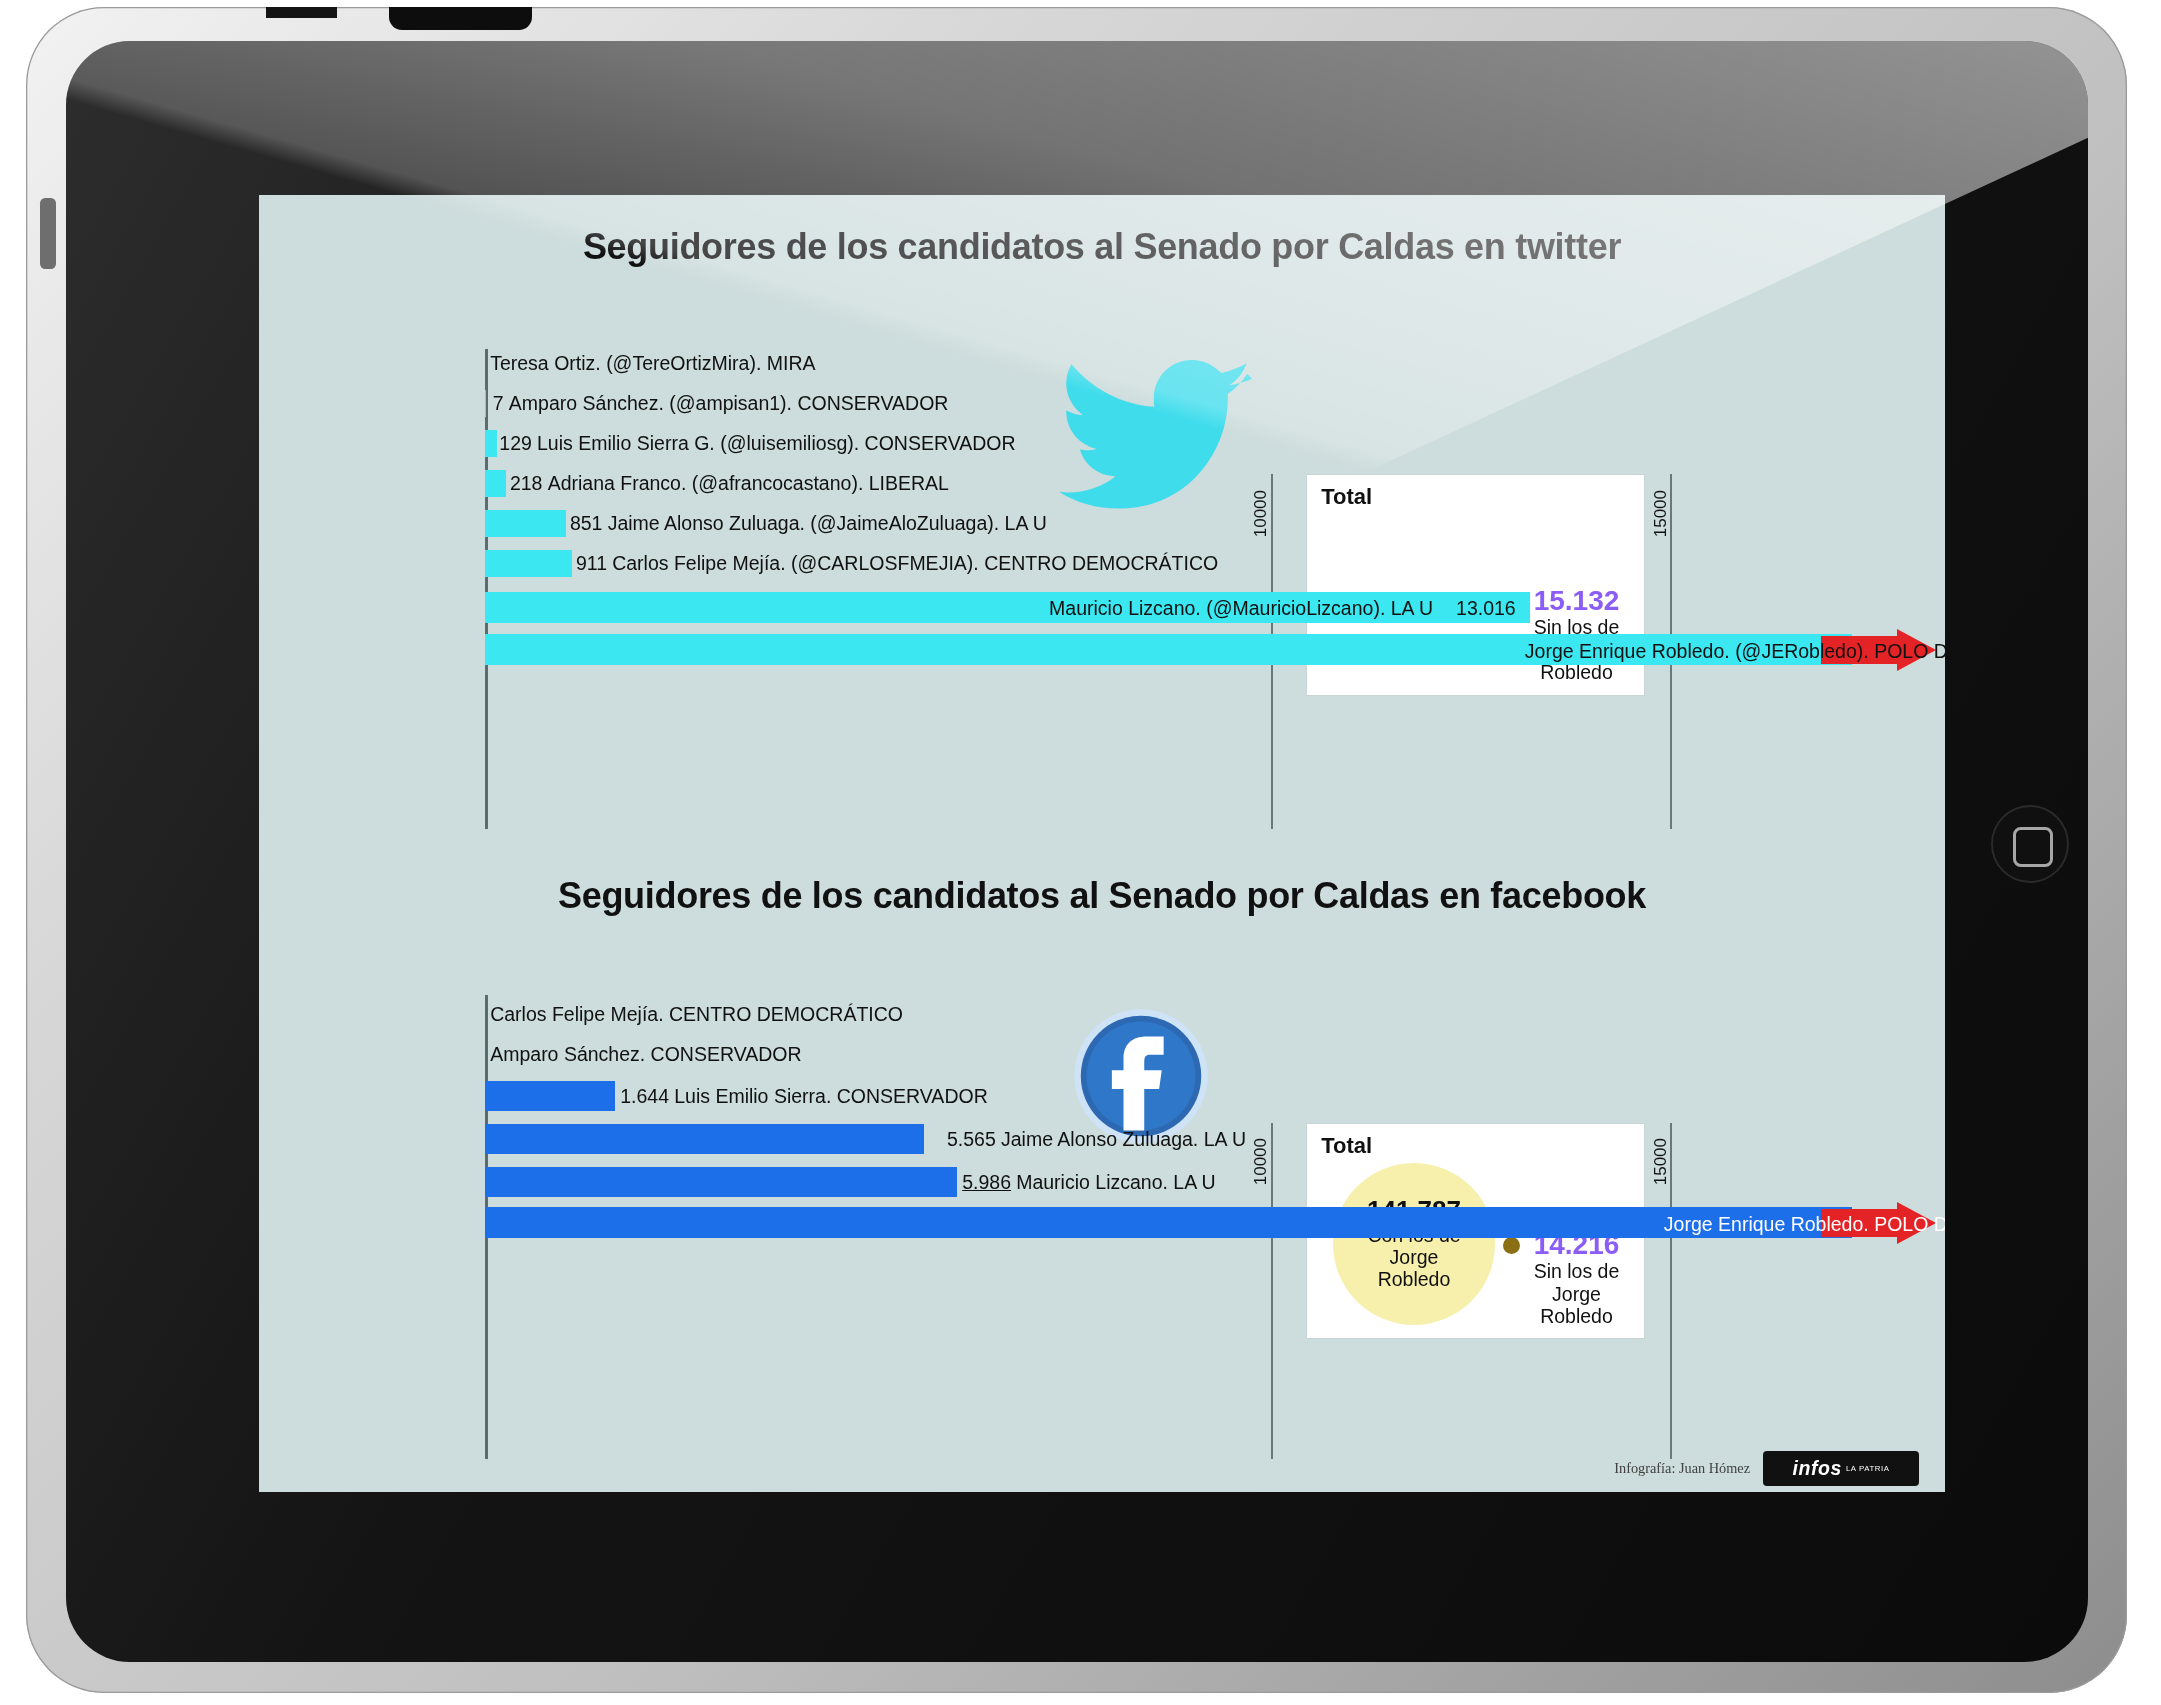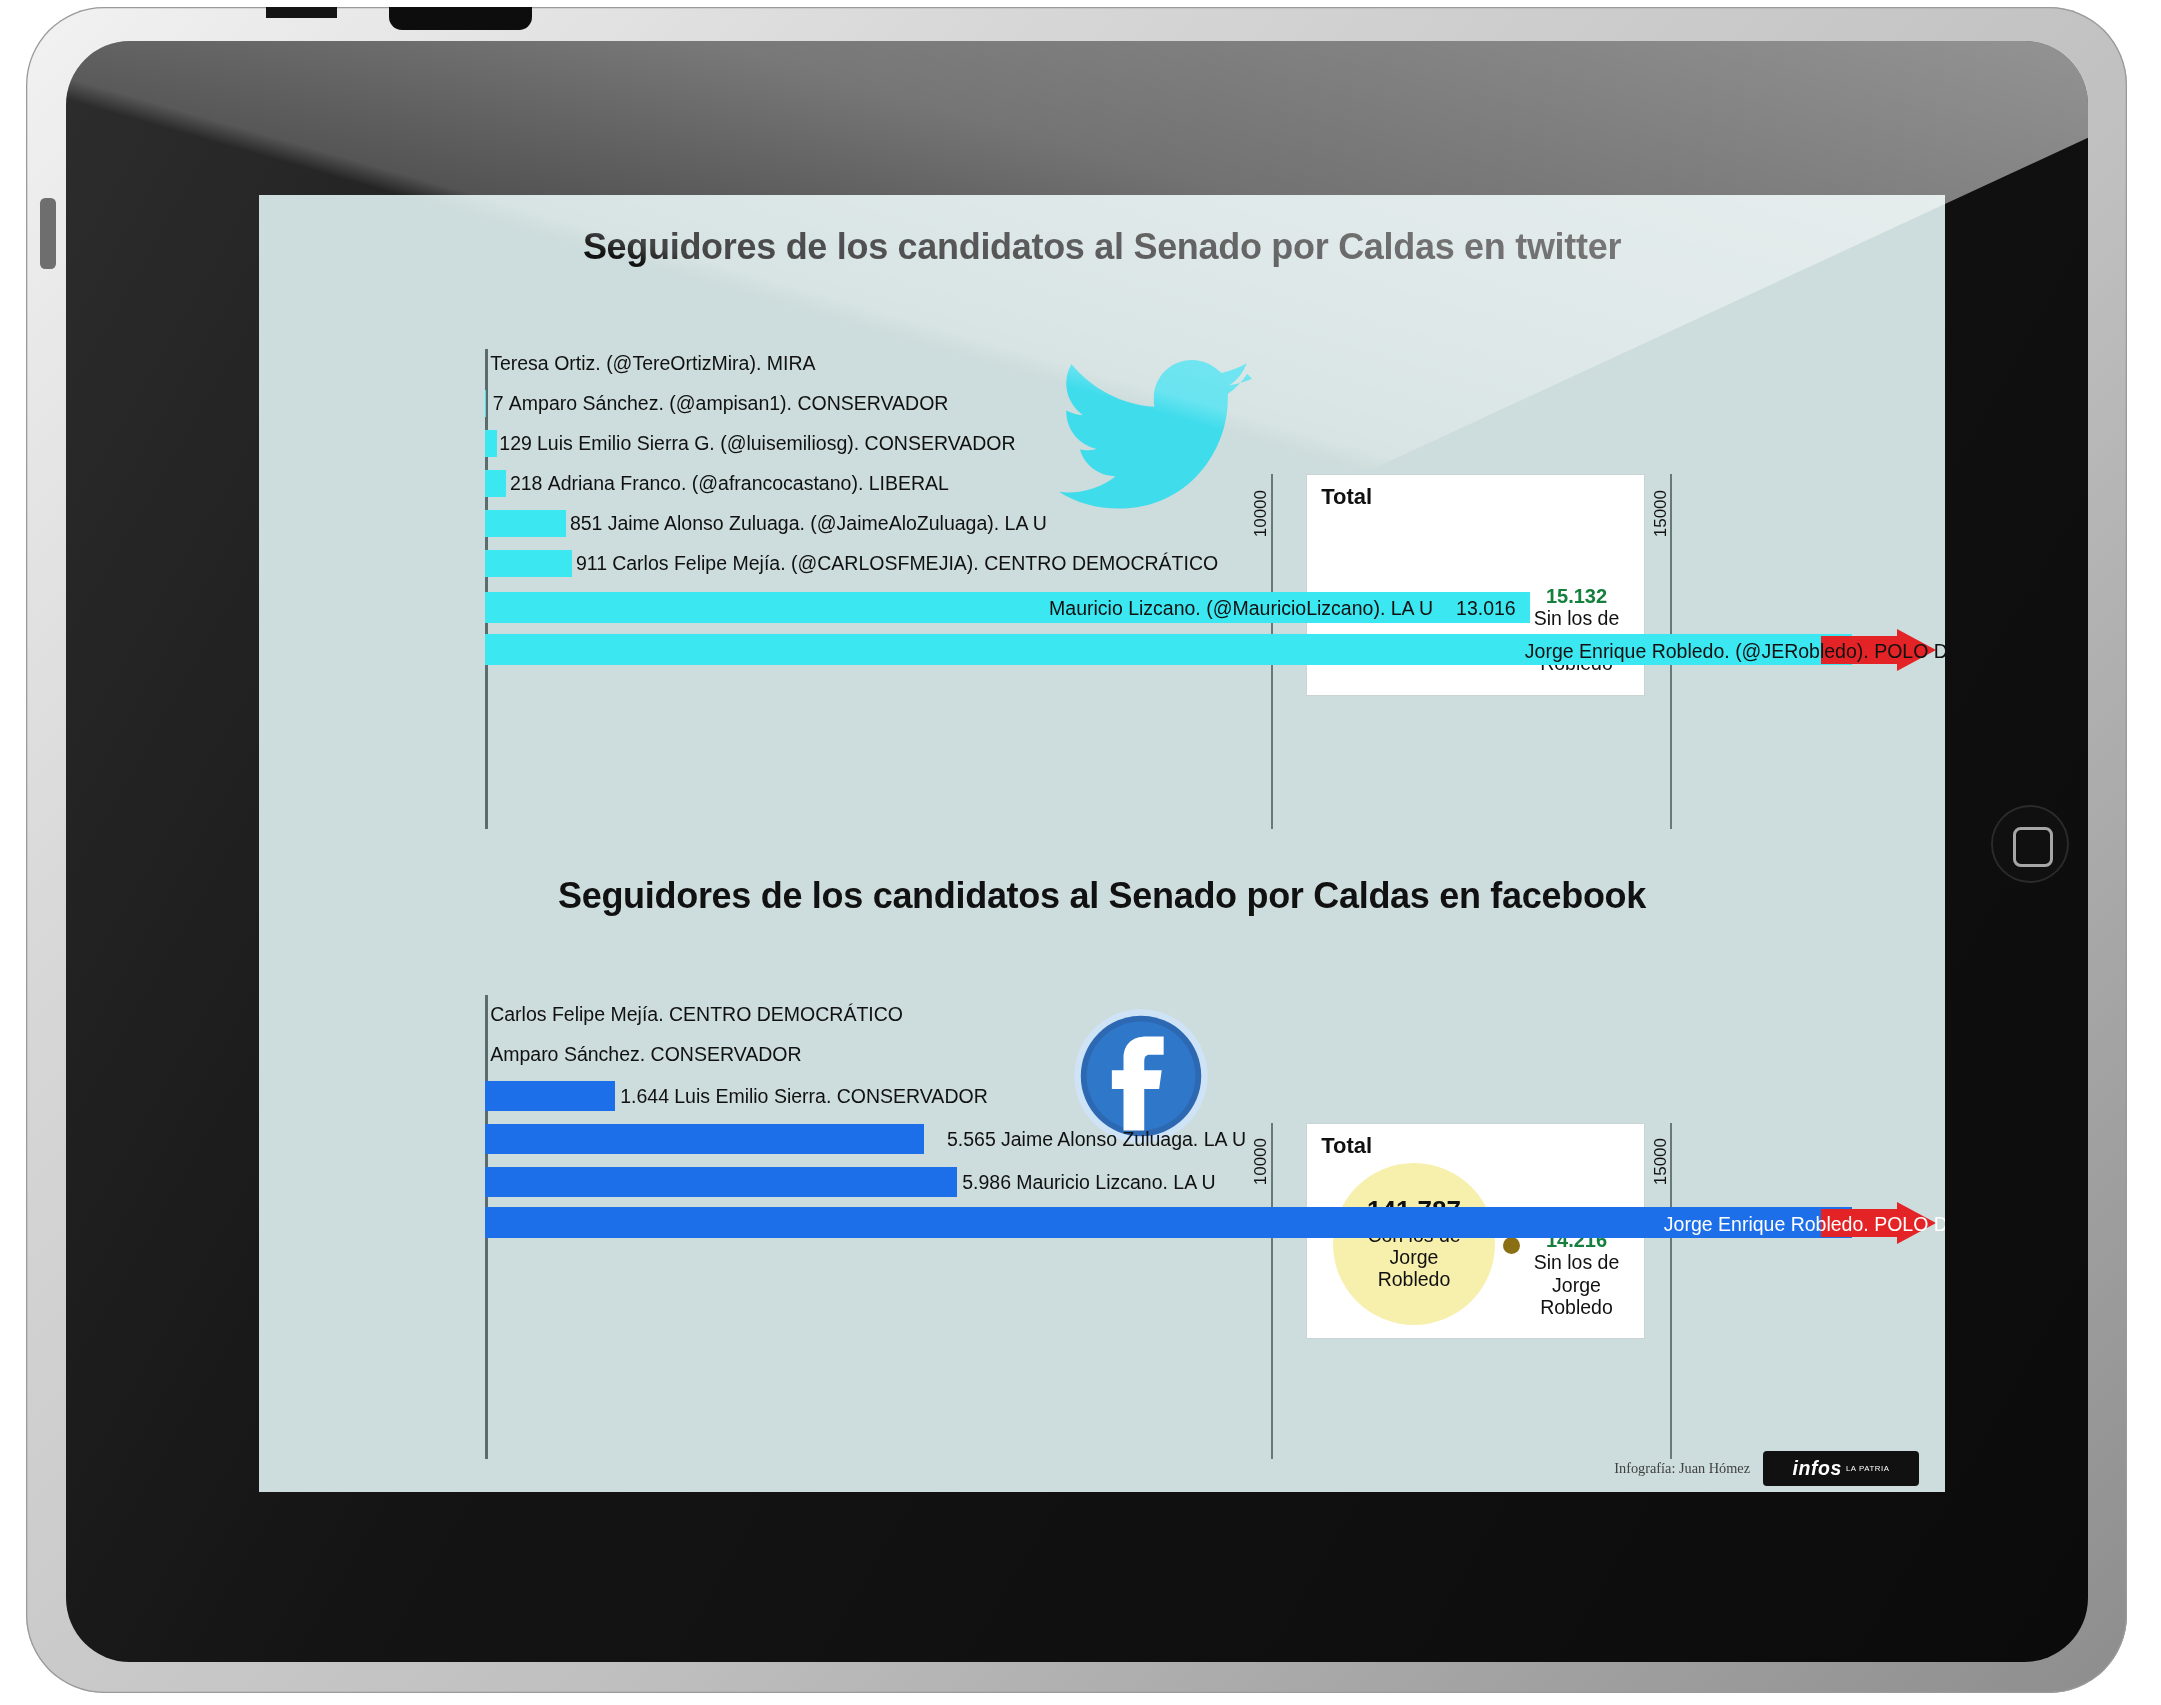--- a/index.html
+++ b/index.html
@@ -275,23 +275,23 @@
     height: 17px;
     border-radius: 50%;
     background: #8a6f15;
   }
   .total-side {
     position: absolute;
     text-align: center;
     line-height: 1.14;
   }
   .total-side .big {
-    font-size: 20px;
-    font-weight: bold;
-    color: #15803d;
+    font-size: 28px;
+    font-weight: bold;
+    color: #8b5cf6;
   }
   .total-side .sub {
     font-size: 19.5px;
     color: #111;
   }
 
   
   #tw-logo { position: absolute; left: 798px; top: 165px; }
   #fb-logo { position: absolute; left: 814px; top: 814px; }
 
@@ -464,21 +464,21 @@
           <div class="bar-label" style="padding-left:5.2px;">1.644</div>
           <div class="bar-label">Luis Emilio Sierra. CONSERVADOR</div>
         </div>
         <div class="bar-row" style="height:43px;">
           <div class="bar bar-fb" style="width:439px; height:30px;"></div>
           <div class="bar-label" style="padding-left:23px;">5.565</div>
           <div class="bar-label">Jaime Alonso Zuluaga. LA U</div>
         </div>
         <div class="bar-row" style="height:43px;">
           <div class="bar bar-fb" style="width:472px; height:30px;"></div>
-          <div class="bar-label" style="padding-left:5.2px;">5.986</div>
+          <div class="bar-label" style="padding-left:5.2px;text-decoration:underline;">5.986</div>
           <div class="bar-label">Mauricio Lizcano. LA U</div>
         </div>
         <div class="winner-row" style="height:47px;">
           <div class="winner-bar bar-fb" style="width:1367px;"></div>
           <div class="arrow-tail" style="left:1336px;"></div>
           <div class="arrow" style="left:1412px;"></div>
           <div class="winner-text" style="right:78px; color:#fff;">Jorge Enrique Robledo. POLO DEMOCRÁTICO</div>
 
         </div>
       </div>

